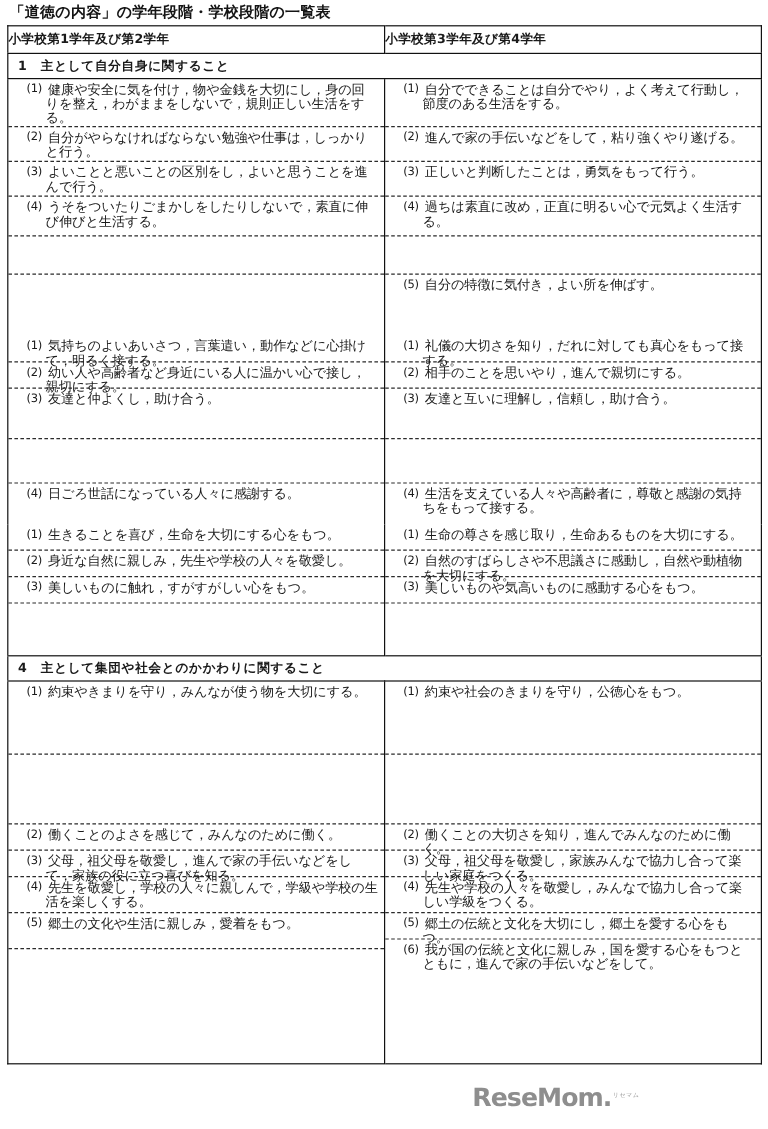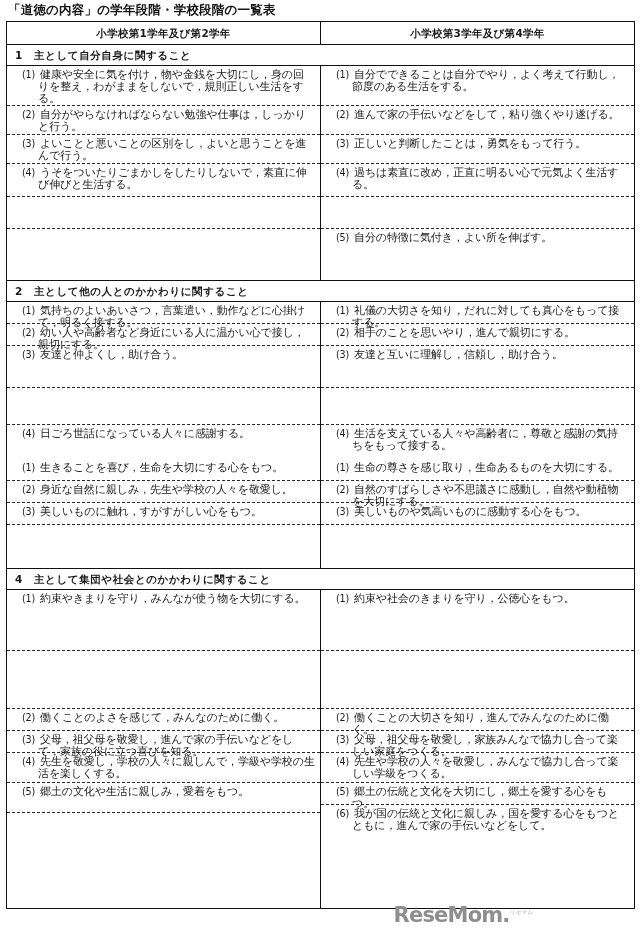--- a/index.html
+++ b/index.html
@@ -47,21 +47,21 @@
   td, th {
     margin: 0;
     padding: 0;
     vertical-align: top;
     box-sizing: border-box;
   }
 
   
   .hdr-cell {
     border-bottom: 1.4px solid #111;
-    text-align: center;
+    text-align: left;
     font-size: 10.5px;
     font-weight: bold;
     letter-spacing: 0.3px;
     padding: 5px 0 5px 0;
     height: 22px;
     line-height: 12px;
     white-space: nowrap;
   }
   .hdr-cell.left { border-right: 1.4px solid #111; }
 
@@ -216,23 +216,20 @@
                 <span class="item-text"></span>
               </div>
               <div class="item last" style="height: 51px;">
                 <span class="item-num">(5)</span>
                 <span class="item-text">自分の特徴に気付き，よい所を伸ばす。</span>
               </div>
             </div>
           </td>
         </tr>
         <tr>
-          <td colspan="2" class="band-cell">2　主として他の人とのかかわりに関すること</td>
-        </tr>
-        <tr>
           <td class="body-cell left">
             <div class="itemstack">
               <div class="item" style="height: 22px;">
                 <span class="item-num">(1)</span>
                 <span class="item-text">気持ちのよいあいさつ，言葉遣い，動作などに心掛けて，明るく接する。</span>
               </div>
               <div class="item" style="height: 22px;">
                 <span class="item-num">(2)</span>
                 <span class="item-text">幼い人や高齢者など身近にいる人に温かい心で接し，親切にする。</span>
               </div>

